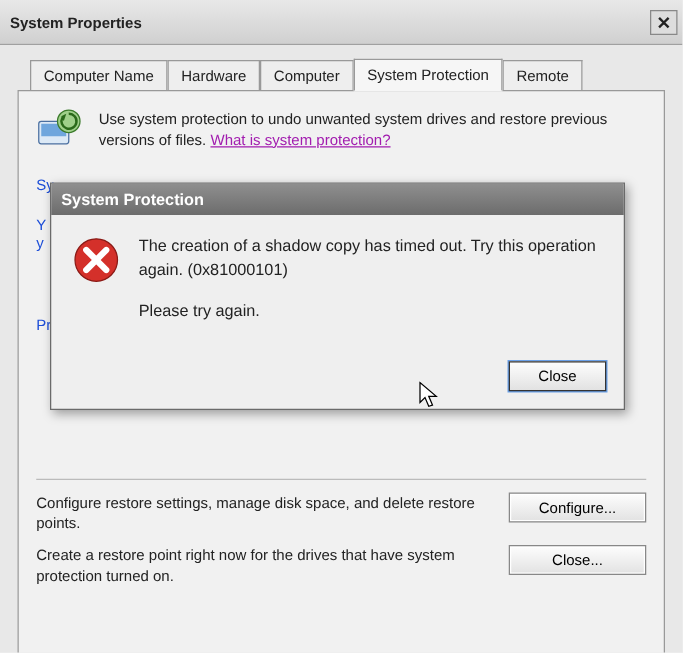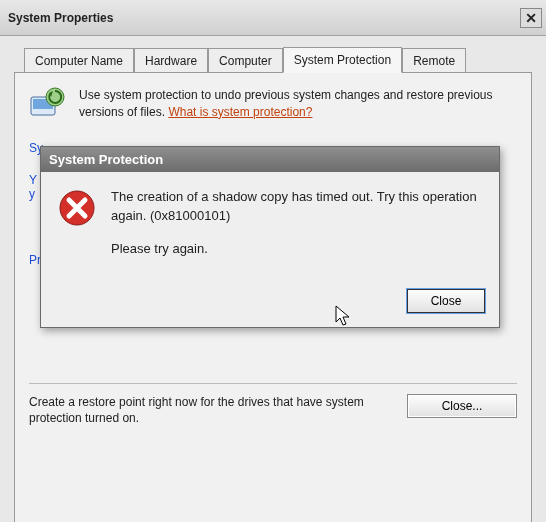--- a/index.html
+++ b/index.html
@@ -60,21 +60,21 @@
     padding: 14px 14px;
     position: relative;
   }
   .intro {
     display: flex;
     gap: 10px;
     margin-bottom: 18px;
   }
   .shield-icon { width: 40px; height: 36px; flex: 0 0 40px; }
   .intro-text { font-size: 12px; color: #222; line-height: 1.4; }
-  .link { color: #c2410c; text-decoration: underline; cursor: pointer; }
+  .link { color: #a21caf; text-decoration: underline; cursor: pointer; }
   .section-label {
     font-size: 12px; color: #222; margin-top: 6px;
   }
   .hrline { border-top: 1px solid #bbb; margin: 6px 0 10px 0; }
   .row { display: flex; align-items: flex-start; justify-content: space-between; gap: 16px; margin-top: 10px;}
   .row .txt { flex: 1; font-size: 12px; color: #222; line-height: 1.35; }
   .btn {
     min-width: 110px;
     padding: 4px 14px;
     border: 1px solid #888;
@@ -146,37 +146,41 @@
     <div class="shield-icon">
       <svg viewBox="0 0 40 36">
         <rect x="2" y="10" width="24" height="18" rx="2" fill="#dce9f6" stroke="#4a6fa0"></rect>
         <rect x="4" y="12" width="20" height="10" fill="#6fa6dd"></rect>
         <circle cx="26" cy="10" r="9" fill="#9fd08a" stroke="#3a7a2a"></circle>
         <path d="M26 4 a6 6 0 1 1 -5 3" fill="none" stroke="#2a6a1a" stroke-width="2"></path>
         <polygon points="20,6 24,4 22,10" fill="#2a6a1a"></polygon>
       </svg>
     </div>
     <div class="intro-text">
-      <span>Use system protection to undo previous system changes and restore previous versions of files. </span>
+      <span>Use system protection to undo unwanted system drives and restore previous versions of files. </span>
       <span class="link">What is system protection?</span>
     </div>
   </div>
 
   <div class="peek">
     <div class="section-label faint">Sy</div>
     <div style="height:18px"></div>
     <div class="faint">Y</div>
     <div class="faint">y</div>
     <div style="height:46px"></div>
     <div class="section-label faint">Pr</div>
   </div>
 
   <div style="height:110px"></div>
   <div class="hrline"></div>
 
+  <div class="row">
+    <div class="txt">Configure restore settings, manage disk space, and delete restore points.</div>
+    <div class="btn">Configure...</div>
+  </div>
 
   <div class="row" style="">
     <div class="txt">Create a restore point right now for the drives that have system protection turned on.</div>
     <div class="btn">Close...</div>
   </div>
 
 </div>
 
 <div class="modal">
   <div class="modal-title">System Protection</div>

